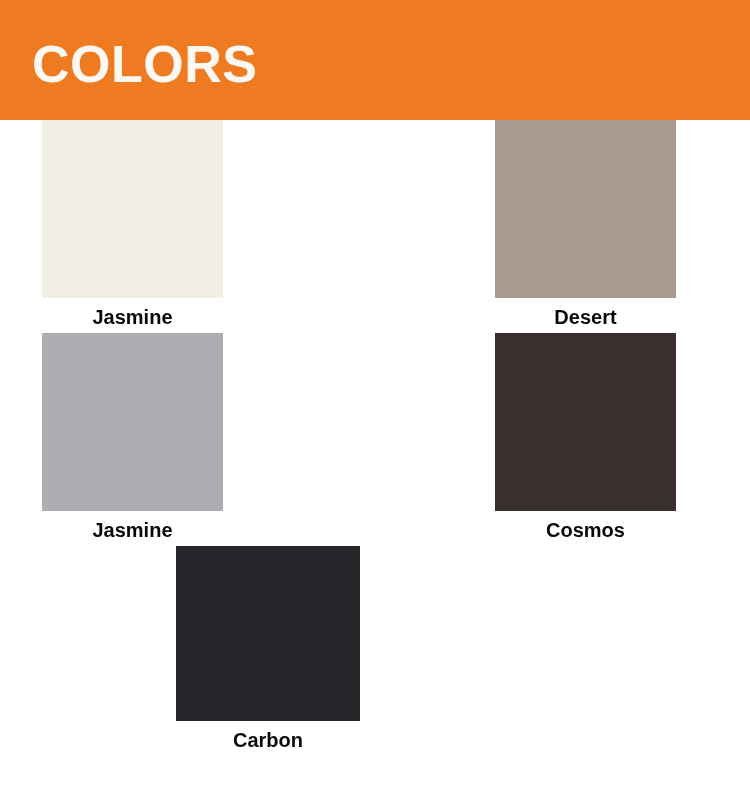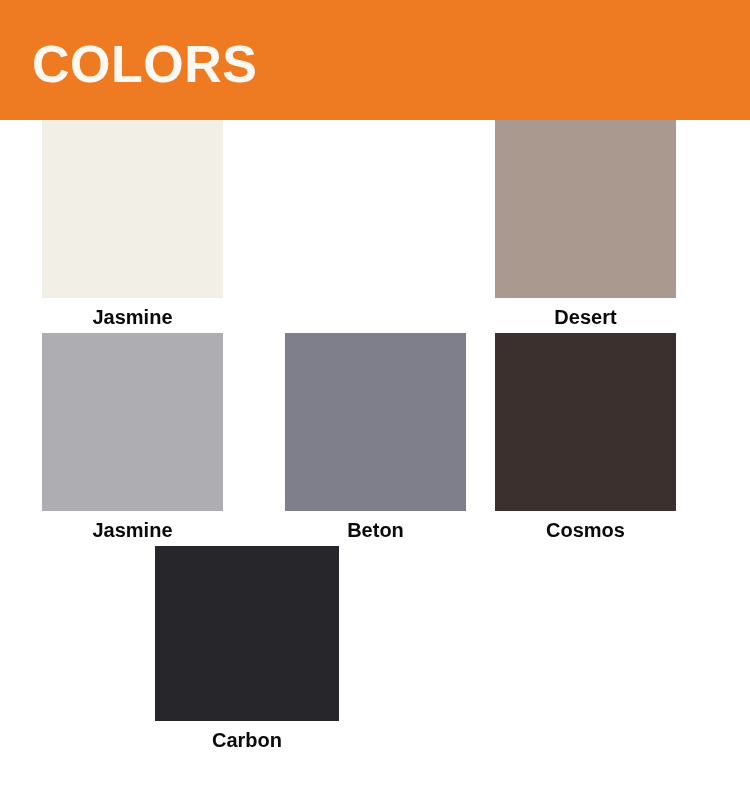--- a/index.html
+++ b/index.html
@@ -68,21 +68,21 @@
     width: 181px;
     text-align: center;
   }
 
   
   .col-1 { left: 42px; }
   .col-2 { left: 285px; }
   .col-3 { left: 495px; }
 
   
-  .col-a { left: 155px; width: 184px; }
+  .col-a { left: 176px; width: 184px; }
   .col-b { left: 404px; width: 182px; }
 
   .swatch-chip {
     width: 100%;
     height: 178px;
     display: block;
   }
   .row-3 .swatch-chip {
     height: 175px;
   }
@@ -119,24 +119,20 @@
         <span class="swatch-chip" style="background-color: rgb(169, 153, 143);"></span>
         <span class="swatch-label">Desert</span>
       </div>
     </div>
 
     <div class="swatch-row row-2">
       <div class="swatch-cell col-1">
         <span class="swatch-chip" style="background-color: rgb(173, 173, 178);"></span>
         <span class="swatch-label">Jasmine</span>
       </div>
-      <div class="swatch-cell col-2">
-        <span class="swatch-chip" style="background-color: rgb(127, 127, 140);"></span>
-        <span class="swatch-label">Beton</span>
-      </div>
       <div class="swatch-cell col-3">
         <span class="swatch-chip" style="background-color: rgb(59, 48, 46);"></span>
         <span class="swatch-label">Cosmos</span>
       </div>
     </div>
 
     <div class="swatch-row row-3">
       <div class="swatch-cell col-a">
         <span class="swatch-chip" style="background-color: rgb(38, 38, 43);"></span>
         <span class="swatch-label">Carbon</span>

